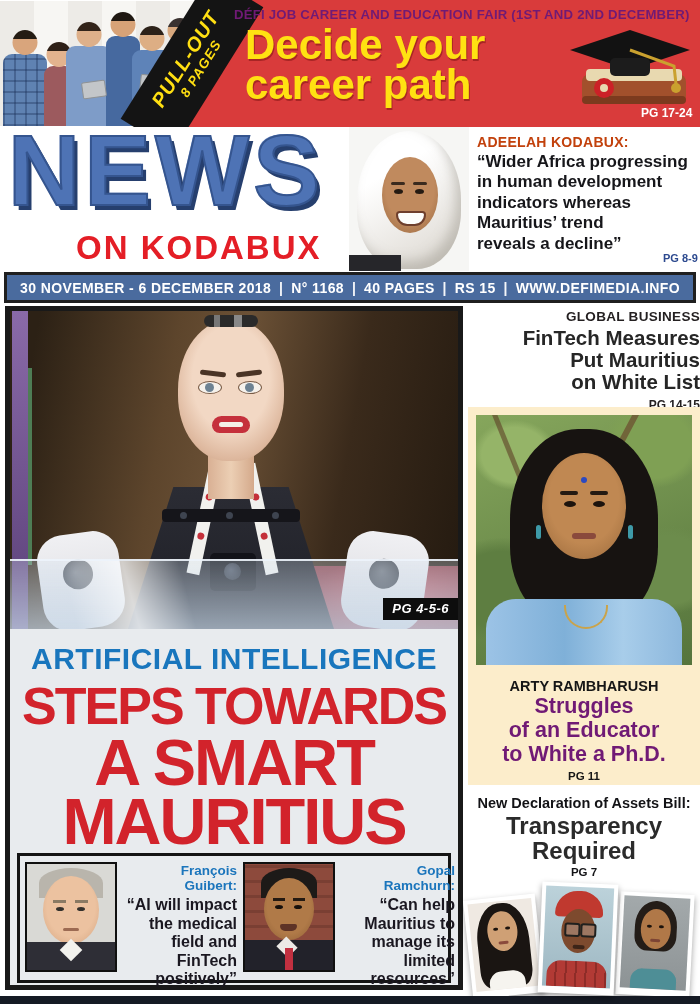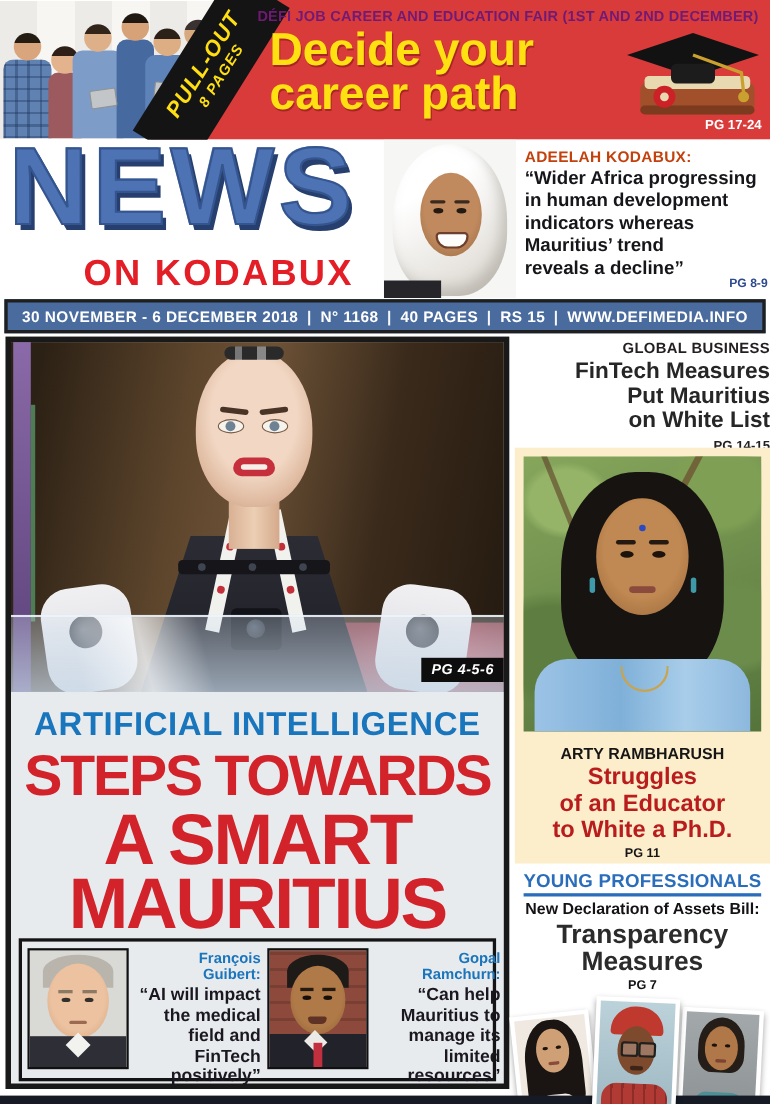--- a/index.html
+++ b/index.html
@@ -116,21 +116,21 @@
   .gb .pg{margin-top:5px;font-size:12px;font-weight:900;}
 
   .arty-box{position:absolute;left:468px;top:407px;width:232px;height:378px;background:#fcedcb;text-align:center;}
   .arty-photo{position:relative;margin:8px auto 0;width:216px;height:250px;overflow:hidden;
     background:radial-gradient(60px 50px at 18% 16%,#95b468 0 55%,transparent 70%),
                radial-gradient(70px 60px at 82% 12%,#7fa054 0 55%,transparent 72%),
                radial-gradient(90px 70px at 12% 70%,#5e7e41 0 55%,transparent 75%),
                radial-gradient(80px 62px at 88% 62%,#6c8c4c 0 55%,transparent 72%),
                linear-gradient(160deg,#86a65c,#55743c);}
   .arty-box .name{margin-top:13px;font-size:14.5px;font-weight:900;color:#161616;}
-  .arty-box .line{font-size:21.5px;font-weight:900;line-height:24px;color:#b91c1c;}
+  .arty-box .line{font-size:21.5px;font-weight:900;line-height:24px;color:#701a75;}
   .arty-box .pg{margin-top:4px;font-size:11.5px;font-weight:900;color:#161616;}
 
   .yp{position:absolute;left:468px;top:791px;width:232px;text-align:center;}
   .yp .kicker{display:inline-block;font-size:17px;font-weight:900;color:#2a6ebb;
     border-bottom:3px solid #2a6ebb;padding-bottom:1px;letter-spacing:.2px;}
   .yp .subtitle{margin-top:4px;font-size:14.5px;font-weight:900;color:#131316;}
   .yp .line{font-size:24px;font-weight:900;line-height:25px;color:#2b2b2b;}
   .yp .pg{margin-top:3px;font-size:11.5px;font-weight:900;color:#131316;}
   .polaroids{position:relative;height:116px;margin-top:5px;}
   .pol{position:absolute;background:#fff;padding:4px 4px 7px;box-shadow:0 3px 6px rgba(0,0,0,.38);}
@@ -326,26 +326,23 @@
       <span style="position:absolute;left:88px;bottom:36px;width:40px;height:22px;border:2px solid #caa34a;border-top:none;border-radius:0 0 22px 22px;"></span>
     </div>
     <div class="name">ARTY RAMBHARUSH</div>
     <div class="line">Struggles</div>
     <div class="line">of an Educator</div>
     <div class="line">to White a Ph.D.</div>
     <div class="pg">PG 11</div>
   </div>
 
   <div class="yp">
-    <div>
-      <span class="kicker">YOUNG PROFESSIONALS</span>
-    </div>
     <div class="subtitle">New Declaration of Assets Bill:</div>
     <div class="line" style="margin-top:2px;">Transparency</div>
-    <div class="line">Measures</div>
+    <div class="line">Required</div>
     <div class="pg">PG 7</div>
     <div class="polaroids">
       <div class="pol" style="left:0;top:14px;width:64px;height:88px;transform:rotate(-6deg);">
         <div class="pimg" style="background:#efe9e2;">
           <span class="hairblk" style="left:6px;top:2px;width:52px;height:84px;border-radius:45% 45% 20% 20%;background:#1a1512;"></span>
           <span class="face" style="left:17px;top:10px;width:30px;height:40px;background:#cfa075;"></span>
           <span style="position:absolute;left:23px;top:26px;width:5px;height:3px;border-radius:50%;background:#1c130d;"></span>
           <span style="position:absolute;left:35px;top:26px;width:5px;height:3px;border-radius:50%;background:#1c130d;"></span>
           <span style="position:absolute;left:27px;top:40px;width:10px;height:3px;border-radius:2px;background:#8a4a3c;"></span>
           <span style="position:absolute;left:14px;bottom:0;width:36px;height:18px;border-radius:12px 12px 0 0;background:#f6f4ef;"></span>

